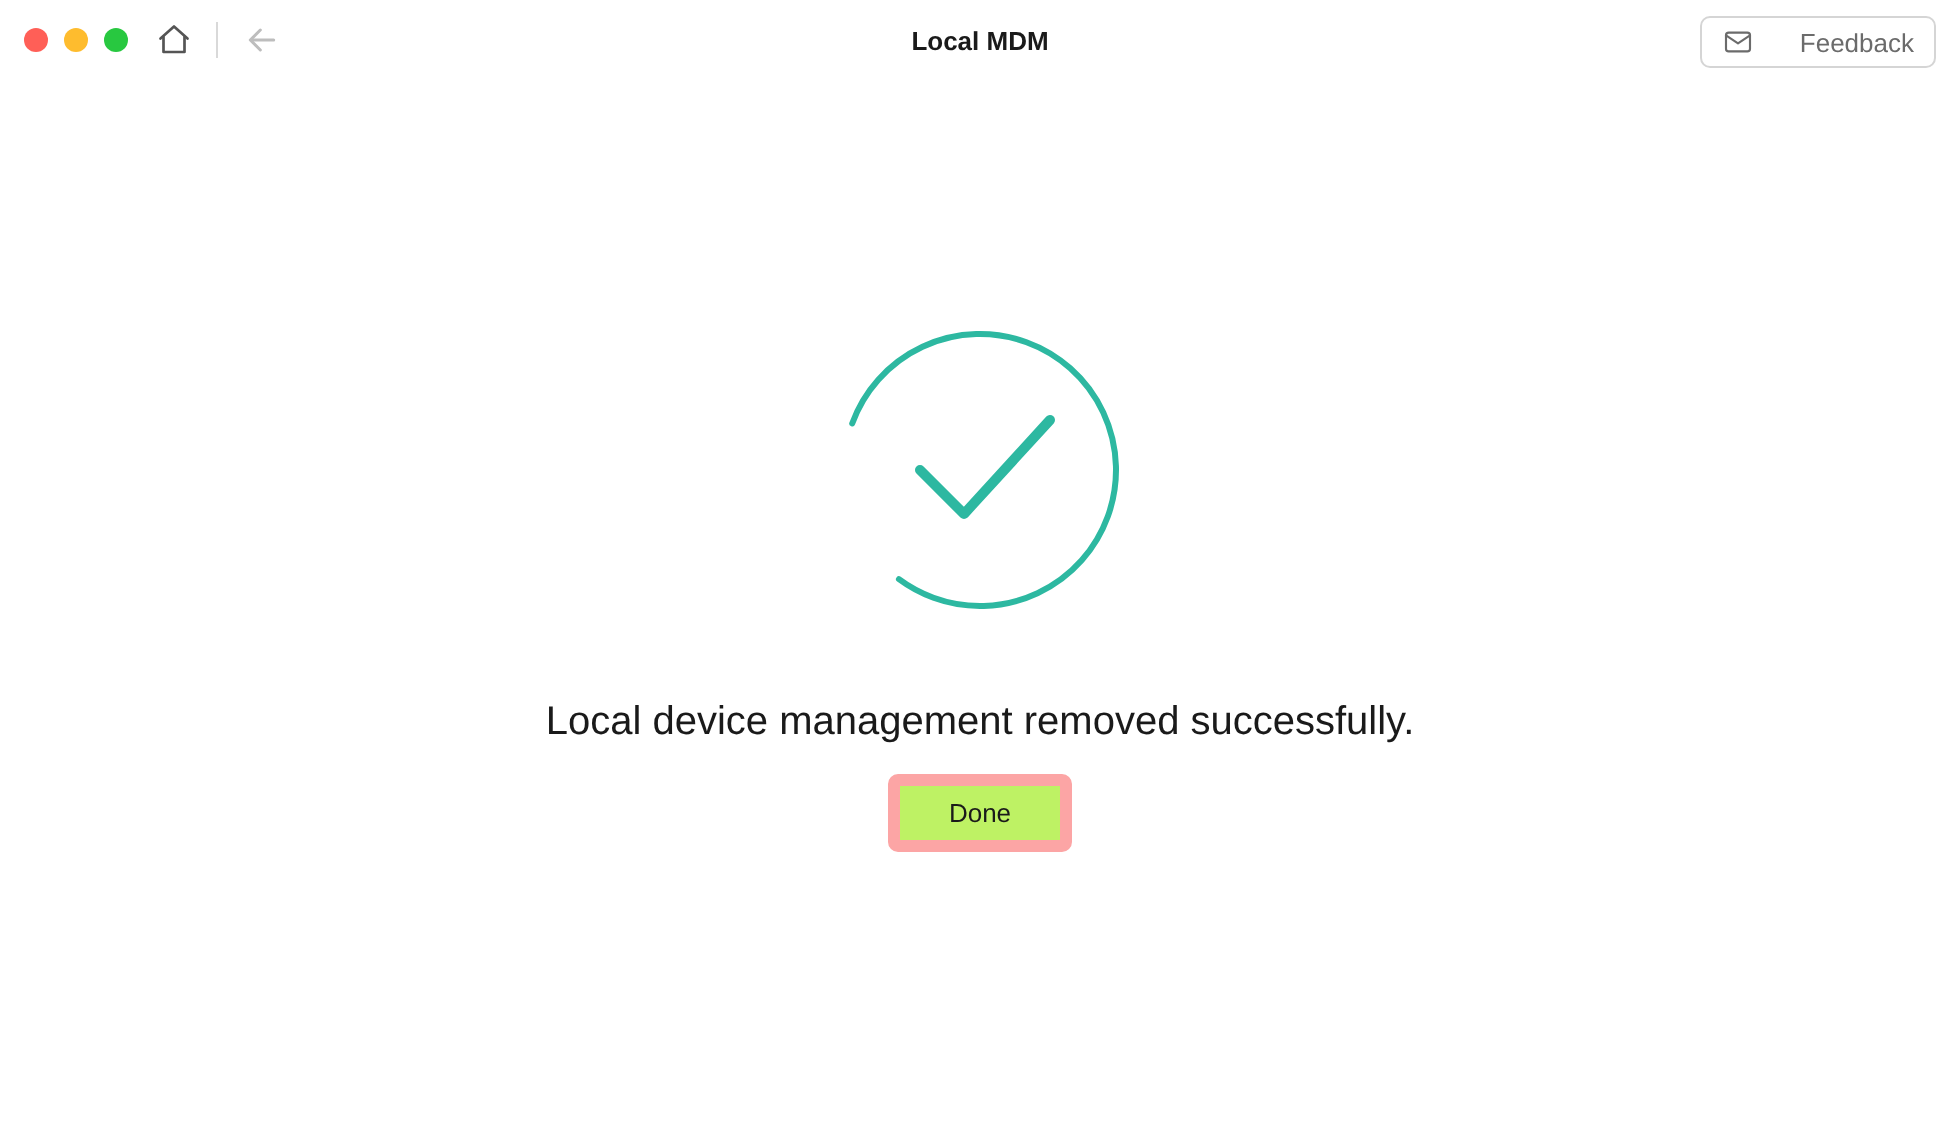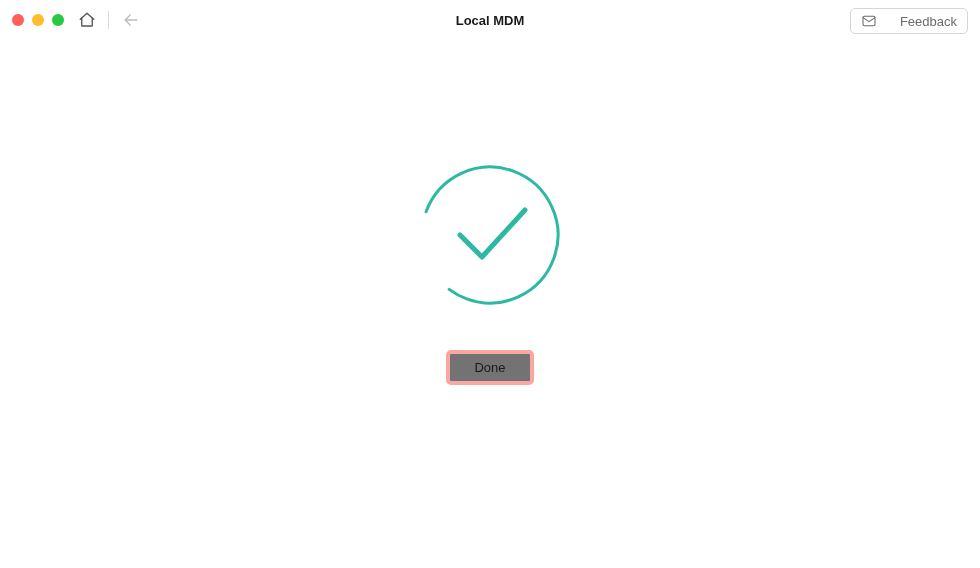--- a/index.html
+++ b/index.html
@@ -97,23 +97,23 @@
       color: #1a1a1a;
       margin-bottom: 14px;
     }
     .subtext {
       font-size: 14px;
       color: #6b6b6b;
       margin-bottom: 28px;
     }
     .done-btn {
       padding: 6px 24px;
-      border: 4px solid #fca5a5;
+      border: 6px solid #fca5a5;
       border-radius: 5px;
-      background: #737373;
+      background: #bef264;
       color: #1a1a1a;
       font-size: 13px;
       cursor: pointer;
     }
   </style>
 </head>
 <body>
 
 <div class="titlebar">
   <div class="traffic-lights">
@@ -142,14 +142,15 @@
     </svg>
     <span>Feedback</span>
   </button>
 </div>
 
 <div class="content">
   <svg class="success-circle" viewBox="0 0 150 150">
     <circle cx="75" cy="75" r="68" fill="none" stroke="#2db8a1" stroke-width="3" stroke-linecap="round" stroke-dasharray="340 427" stroke-dashoffset="0" transform="rotate(-160 75 75)"></circle>
     <polyline points="45 75 67 97 110 50" fill="none" stroke="#2db8a1" stroke-width="5" stroke-linecap="round" stroke-linejoin="round"></polyline>
   </svg>
+  <div class="headline">Local device management removed successfully.</div>
   <button class="done-btn">Done</button>
 </div>
 
 </body></html>

